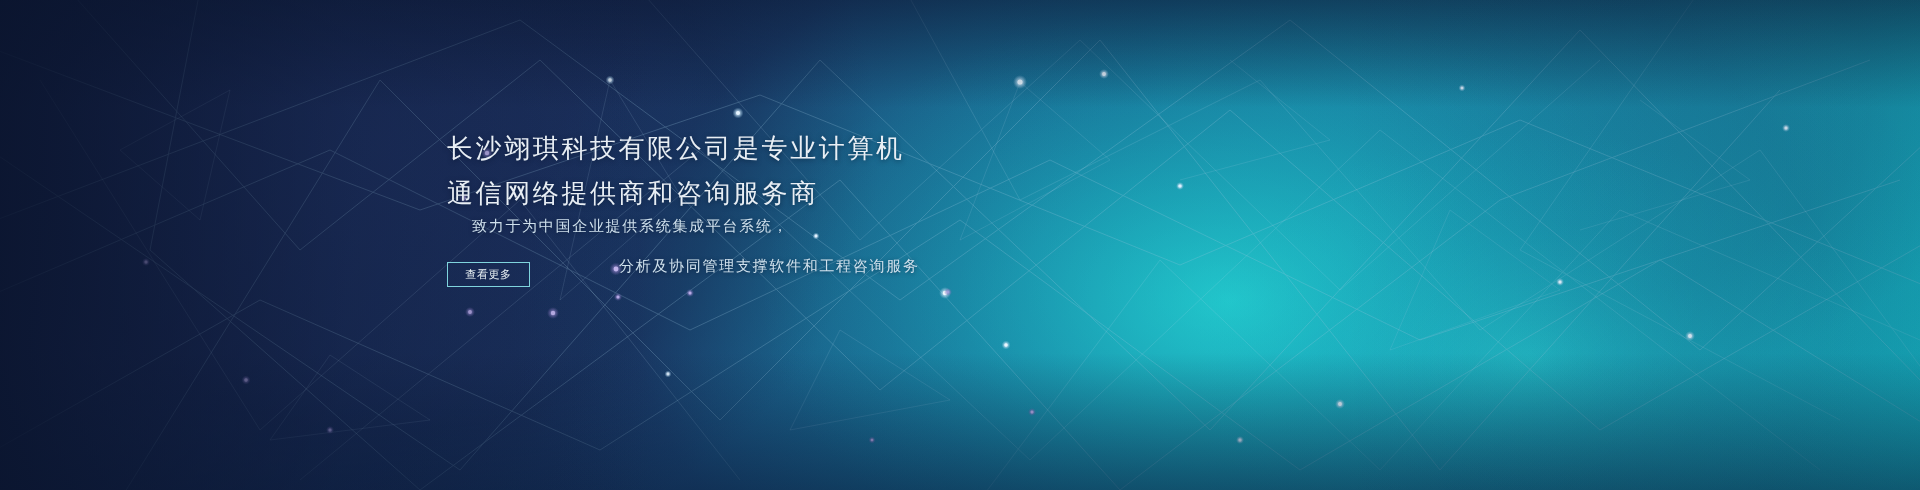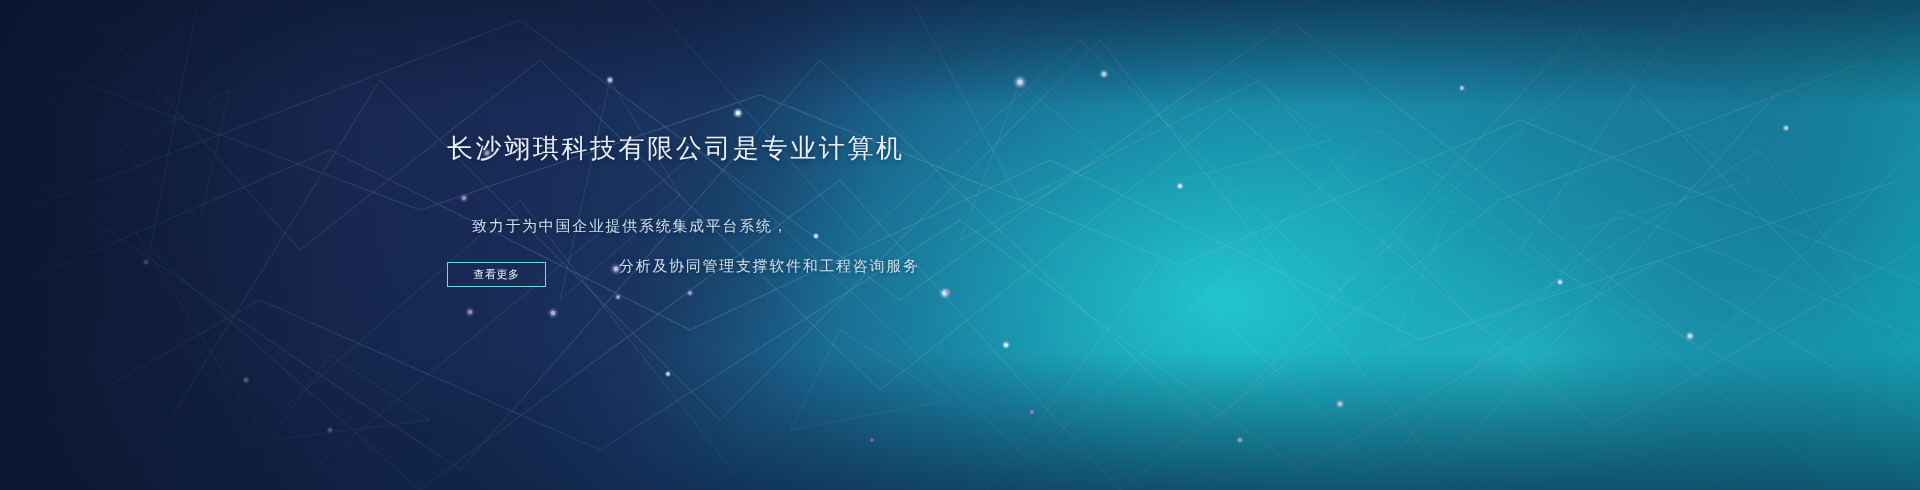--- a/index.html
+++ b/index.html
@@ -62,21 +62,21 @@
     letter-spacing:1.7px;
     text-shadow:0 1px 4px rgba(4,18,40,0.55);
     white-space:nowrap;
   }
   .sub-1 { left:25px; top:215px; }
   .sub-2 { left:172px; top:255px; }
 
   .more-btn {
     position:absolute;
     left:0px; top:262px;
-    width:99px; height:25px;
+    width:83px; height:25px;
     border:1px solid #7fd4dd;
     background:transparent;
     color:#eef6f8;
     font-size:11px;
     letter-spacing:0.6px;
     line-height:23px;
     text-align:center;
     cursor:pointer;
     font-family:"Liberation Sans", sans-serif;
   }
@@ -200,20 +200,21 @@
       <circle cx="872" cy="440" r="1.3" fill="#b9abe6"></circle>
     </g>
   </svg>
 
   <div class="vignette"></div>
 
   <div class="content">
 
     <div class="headline">
       <span class="hl-line">长沙翊琪科技有限公司是专业计算机</span>
+      <span class="hl-line">通信网络提供商和咨询服务商</span>
     </div>
 
     <div class="sub sub-1">致力于为中国企业提供系统集成平台系统，</div>
     <div class="sub sub-2">分析及协同管理支撑软件和工程咨询服务</div>
 
     <button class="more-btn">查看更多</button>
 
   </div>
 </div>
 

